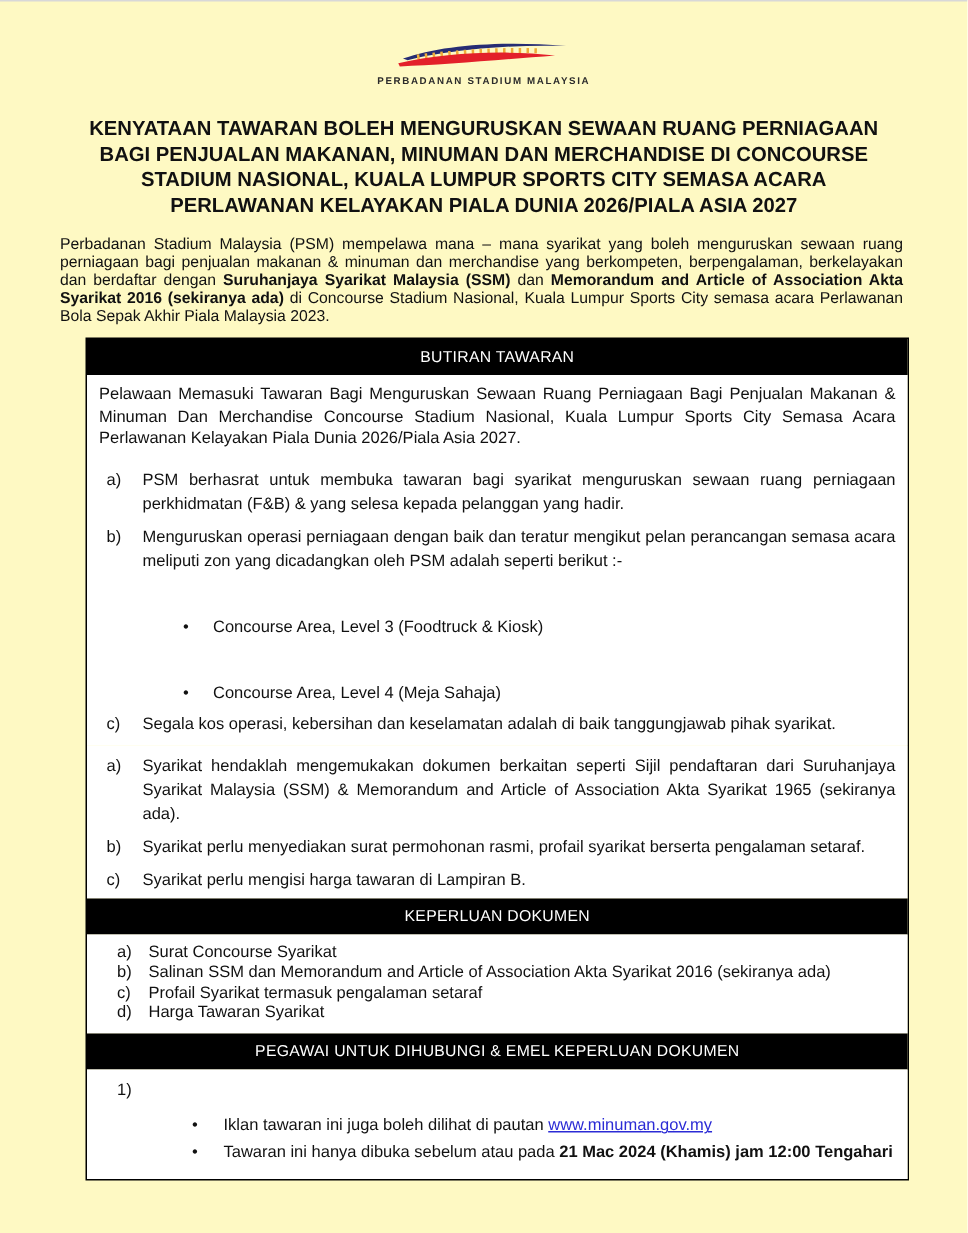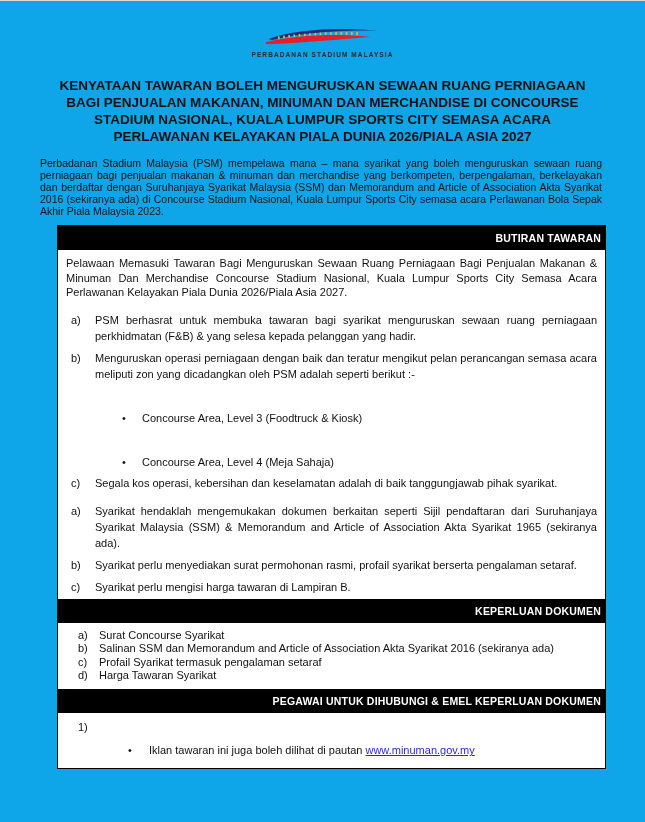--- a/index.html
+++ b/index.html
@@ -1,19 +1,19 @@
 <!DOCTYPE html>
 <html><head>
 <meta charset="utf-8">
 <style>
   * { margin:0; padding:0; box-sizing:border-box; }
   html,body { background:#ffffff; }
   .page {
     width:645px; height:822px;
-    background:#0ea5e9;
+    background:#fef9c3;
     border-top:1px solid #d8d8d8;
     font-family:"Liberation Sans","DejaVu Sans",sans-serif;
     color:#000;
     position:relative;
     overflow:hidden;
   }
   
   .logo-wrap { text-align:center; padding-top:25px; }
   .logo-wrap svg { display:block; margin:0 auto; }
   .logo-word {
@@ -26,30 +26,30 @@
     text-align:center; font-weight:bold;
     font-size:13.5px; line-height:17px;
     color:#111;
   }
   
   .intro {
     width:562px; margin:12px 0 0 40px;
     font-size:10.5px; line-height:12.1px;
     text-align:justify; color:#111;
   }
-  .intro b { font-weight:normal; }
+  .intro b { font-weight:bold; }
   
   .tbl {
     width:549px; margin:8px 0 0 57px;
     border:1.5px solid #000;
   }
   .bar {
     background:#000; color:#fff;
-    font-weight:bold; font-size:10.5px;
-    text-align:right; padding:6px 4px;
+    font-weight:normal; font-size:10.5px;
+    text-align:center; padding:6px 4px;
     letter-spacing:.2px;
   }
   .cell { background:#fff; font-size:11px; color:#111; }
   .cell-butiran { padding:6px 8px; line-height:14.5px; text-align:justify; }
   .cell-tujuan  { padding:6px 8px 6px 8px; }
   .cell-syarat  { padding:6px 8px 4px 8px; }
   .cell-keperluan { padding:6px 8px; line-height:13.5px; }
   .cell-pegawai { padding:8px 8px 8px 8px; line-height:13.5px; }
   
   .li { display:flex; padding-left:5px; }
@@ -149,16 +149,17 @@
       </div>
     </div>
 
     <div class="bar">PEGAWAI UNTUK DIHUBUNGI &amp; EMEL KEPERLUAN DOKUMEN</div>
     <div class="cell cell-pegawai">
       <div class="contact">
         <span class="lab">1)</span>
       </div>
       <div class="gap8"></div>
       <div class="bull-p"><span>Iklan tawaran ini juga boleh dilihat di pautan </span><a class="lnk">www.minuman.gov.my</a></div>
+      <div class="bull-p"><span>Tawaran ini hanya dibuka sebelum atau pada </span><b>21 Mac 2024 (Khamis) jam 12:00 Tengahari</b></div>
     </div>
 
   </div>
 </div>
 
 </body></html>

